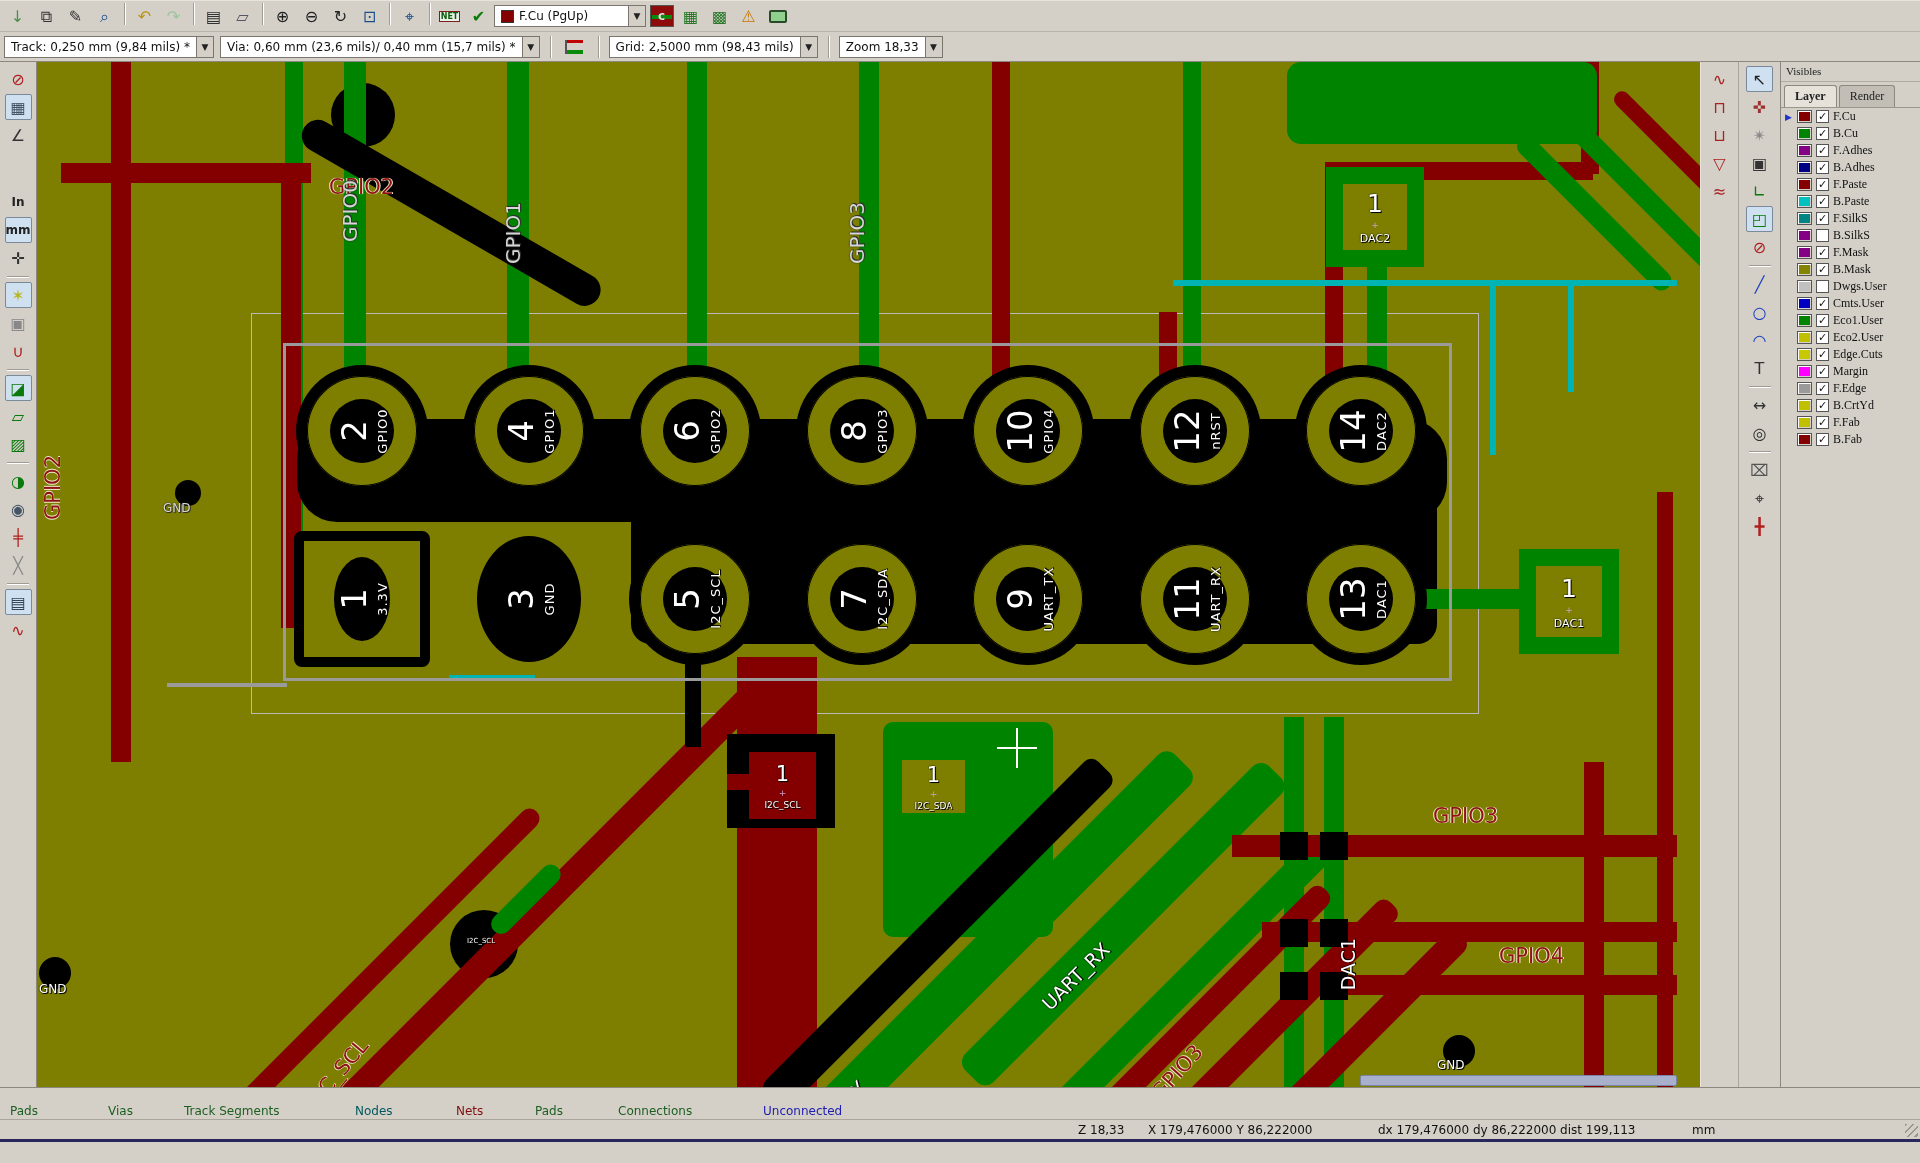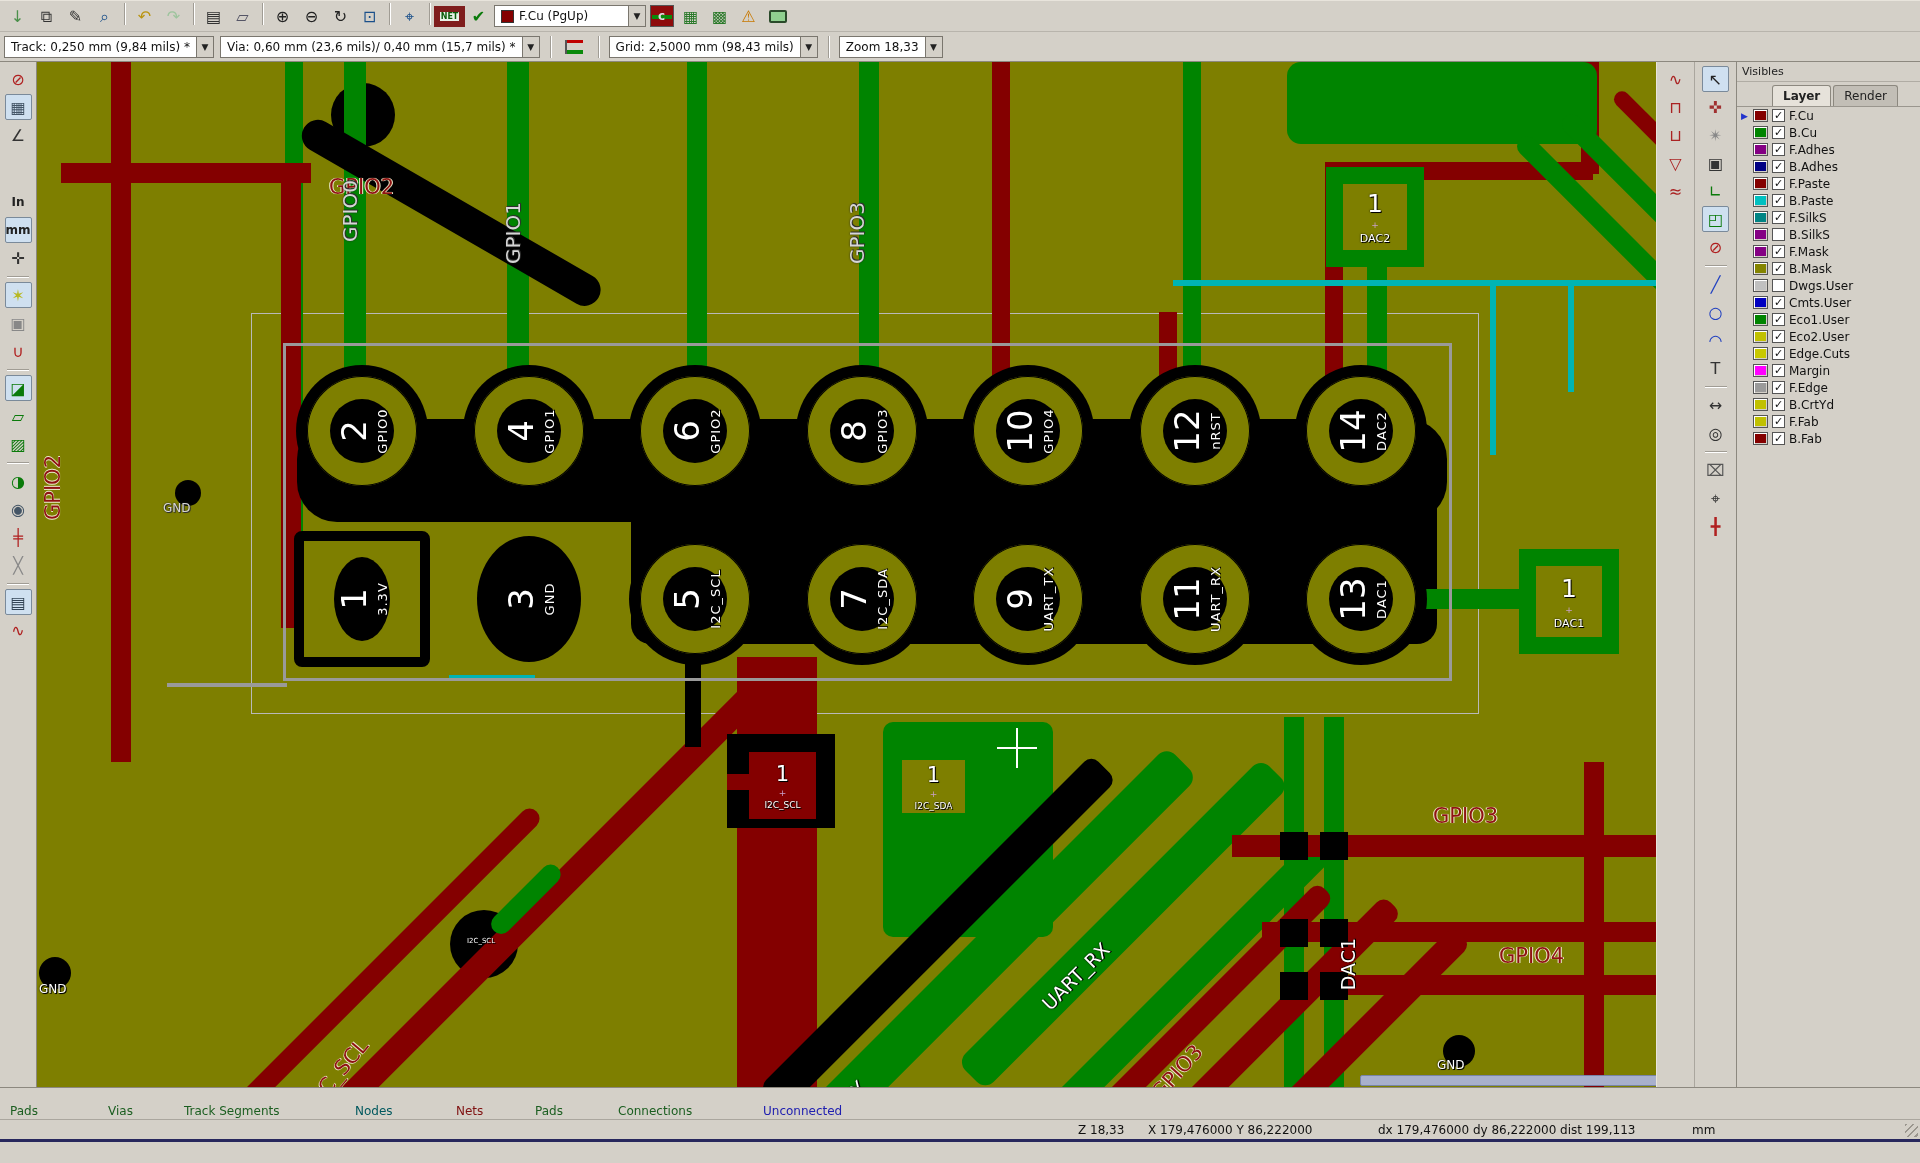--- a/index.html
+++ b/index.html
@@ -15,21 +15,21 @@
   
   .toolbar-main { height:31px; display:flex; align-items:center; padding-left:4px; gap:2px;
                   background:#d4d0c8; border-bottom:1px solid #b8b4ac; }
   .toolbar-settings { height:30px; display:flex; align-items:center; padding-left:4px; gap:6px;
                       background:#d4d0c8; border-bottom:1px solid #8c887f; }
   .ic { width:27px; height:26px; display:inline-flex; align-items:center; justify-content:center;
         font-size:16px; border:1px solid transparent; border-radius:2px; color:#333; }
   .ic.pressed { background:#cfe0f0; border:1px solid #7a8a9a; }
   .tsep { width:1px; height:22px; background:#a09c94; margin:0 4px; box-shadow:1px 0 0 #fff; }
   .hsep { height:1px; width:22px; background:#a09c94; margin:4px 0; box-shadow:0 1px 0 #fff; }
-  .netbox { font-size:8px; font-weight:bold; color:#0a5c0a; border:6px solid #7f1d1d; padding:0 1px; background:#e8f2e8; }
+  .netbox { font-size:8px; font-weight:bold; color:#0a5c0a; border:1px solid #7f1d1d; padding:0 1px; background:#e8f2e8; }
   .viabox { width:24px; height:22px; background:#8e0b0b; border:1px solid #555; display:inline-flex; align-items:center; justify-content:center; position:relative; }
   .viabox::before { content:""; position:absolute; left:1px; right:1px; top:9px; height:4px; background:#0a8a0a; }
   .viabox span { position:relative; color:#ddd; font-size:12px; font-weight:bold; }
   .mon { width:18px; height:13px; background:#8fd08f; border:2px solid #2a4a2a; border-radius:2px; }
   .combo { height:22px; background:#fff; border:1px solid #7a766e; display:inline-flex; align-items:center;
            font-size:12px; color:#111; padding-left:6px; }
   .combo .arrow { width:17px; height:100%; margin-left:6px; background:#d4d0c8; border-left:1px solid #7a766e;
                   display:flex; align-items:center; justify-content:center; font-size:9px; color:#222; }
   .combo .swatch { width:13px; height:13px; background:#840000; border:1px solid #333; margin-right:5px; }
 
@@ -57,26 +57,26 @@
   .pnum { font-size:34px; color:#fff; text-shadow:0 0 2px #000,1px 1px 0 #000,-1px -1px 0 #000; }
   .pnet { font-size:13px; letter-spacing:1px; color:#fff; text-shadow:0 0 2px #000,1px 1px 0 #000; }
 
   .smd { position:absolute; display:flex; flex-direction:column; align-items:center; justify-content:center; gap:2px; }
   .smd .n1 { font-size:25px; color:#fff; text-shadow:0 0 2px #000,1px 1px 0 #000; }
   .smd .pc { font-size:9px; color:#c8a0c8; }
   .smd .nn { font-size:11px; color:#fff; text-shadow:0 0 2px #000,1px 1px 0 #000; }
   .smdin { position:absolute; inset:17px; background:#7e7f00; }
 
   
-  .layers-panel { width:184px; background:#d4d0c8; border-left:1px solid #8c887f; font-size:12px; }
+  .layers-panel { width:140px; background:#d4d0c8; border-left:1px solid #8c887f; font-size:12px;font-family:Liberation Serif, serif; }
   .lp-title { height:20px; font-size:11px; color:#222; padding:3px 5px; border-bottom:1px solid #b0aca4; }
   .lp-tabs { display:flex; padding:3px 3px 0 3px; gap:2px; border-bottom:1px solid #9a968e; }
   .lp-tab { padding:3px 10px; font-size:12px; border:1px solid #8c887f; border-bottom:none;
             border-radius:3px 3px 0 0; background:#c2beb6; color:#222; }
-  .lp-tab.active { background:#e6e2da; font-weight:bold;margin-left:32px; }
+  .lp-tab.active { background:#e6e2da; font-weight:bold; }
   .lrow { display:flex; align-items:center; height:17px; padding-left:4px; gap:4px; }
   .lrow .sel { width:8px; font-size:9px; color:#2233cc; }
   .lrow .sw { width:15px; height:13px; border:1px solid #555; box-shadow:inset 1px 1px 0 #fff; padding:1px; background:#d4d0c8; }
   .lrow .sw i { display:block; width:100%; height:100%; }
   .lrow .cb { width:13px; height:13px; background:#fff; border:1px solid #555; font-size:11px; line-height:11px;
               text-align:center; color:#111; }
   .lrow .lname { color:#111; }
 
   
   .statusbar { position:relative; height:32px; background:#d4d0c8; border-top:1px solid #8c887f; font-size:12px; }

